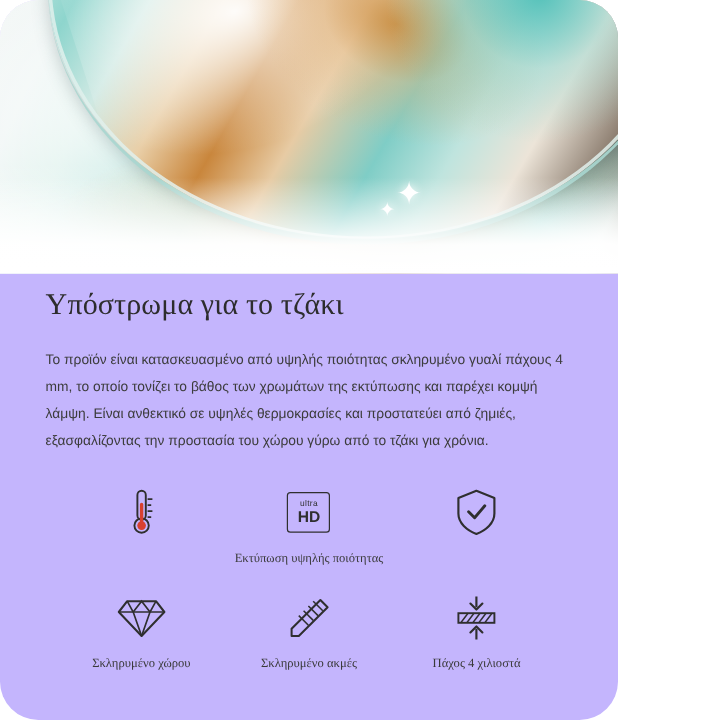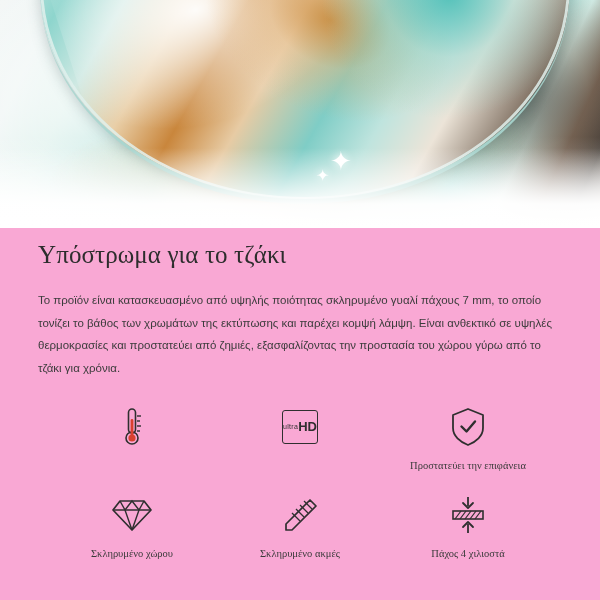--- a/index.html
+++ b/index.html
@@ -8,24 +8,25 @@
   }
   body {
     width: 600px;
     height: 600px;
     background: #ffffff;
     font-family: "Liberation Sans", sans-serif;
     overflow: hidden;
   }
   .page {
     position: relative;
-    width: 600px;
+    width: 515px;
     height: 600px;
-    background: #f9a8d4;
+    background: #c4b5fd;
     overflow: hidden;
+    border-radius: 32px;
   }
 
   
   .hero {
     position: relative;
     width: 600px;
     height: 228px;
     overflow: hidden;
     background: #ffffff;
   }
@@ -193,21 +194,21 @@
     color: #3a3a3a;
     text-align: center;
     line-height: 1.3;
   }
   .hd-badge {
     width: 36px;
     height: 34px;
     border: 1.6px solid #2f2f2f;
     border-radius: 3px;
     display: flex;
-    flex-direction: row;
+    flex-direction: column;
     align-items: center;
     justify-content: center;
     box-sizing: border-box;
   }
   .hd-badge .t1 {
     font-size: 7px;
     letter-spacing: 0.3px;
     color: #2f2f2f;
     font-family: "Liberation Sans", sans-serif;
   }
@@ -244,21 +245,21 @@
     <span class="sparkle s2">✦</span>
 
     <div class="hero-fade"></div>
   </div>
 
   <div class="content">
     <h1 class="headline">
       <span>Υπόστρωμα για το τζάκι</span>
     </h1>
 
-    <p class="body-copy">Το προϊόν είναι κατασκευασμένο από υψηλής ποιότητας σκληρυμένο γυαλί πάχους 7 mm, το οποίο τονίζει το βάθος των χρωμάτων της εκτύπωσης και παρέχει κομψή λάμψη. Είναι ανθεκτικό σε υψηλές θερμοκρασίες και προστατεύει από ζημιές, εξασφαλίζοντας την προστασία του χώρου γύρω από το τζάκι για χρόνια.</p>
+    <p class="body-copy">Το προϊόν είναι κατασκευασμένο από υψηλής ποιότητας σκληρυμένο γυαλί πάχους 4 mm, το οποίο τονίζει το βάθος των χρωμάτων της εκτύπωσης και παρέχει κομψή λάμψη. Είναι ανθεκτικό σε υψηλές θερμοκρασίες και προστατεύει από ζημιές, εξασφαλίζοντας την προστασία του χώρου γύρω από το τζάκι για χρόνια.</p>
 
     <div class="features">
 
       <div class="feature">
         <div class="feature-icon">
           <svg width="36" height="44" viewBox="0 0 36 44" aria-hidden="true">
             <rect x="14.5" y="4" width="7" height="24" rx="3.5" fill="none" stroke="#2f2f2f" stroke-width="1.6"></rect>
             <circle cx="18" cy="33" r="6" fill="none" stroke="#2f2f2f" stroke-width="1.6"></circle>
             <rect x="16.6" y="14" width="2.8" height="18" rx="1.4" fill="#d8402f"></rect>
             <circle cx="18" cy="33" r="3.6" fill="#d8402f"></circle>
@@ -270,30 +271,30 @@
         </div>
       </div>
 
       <div class="feature">
         <div class="feature-icon">
           <div class="hd-badge">
             <span class="t1">ultra</span>
             <span class="t2">HD</span>
           </div>
         </div>
+        <div class="feature-label">Εκτύπωση υψηλής ποιότητας</div>
       </div>
 
       <div class="feature">
         <div class="feature-icon">
           <svg width="40" height="44" viewBox="0 0 40 44" aria-hidden="true">
             <path d="M20 4 L35 10 V23 C35 31 28 37 20 40 C12 37 5 31 5 23 V10 Z" fill="none" stroke="#2f2f2f" stroke-width="1.8" stroke-linejoin="round"></path>
             <path d="M13.5 21.5 L18.5 26.5 L27 16.5" fill="none" stroke="#2f2f2f" stroke-width="2.4" stroke-linecap="round" stroke-linejoin="round"></path>
           </svg>
         </div>
-        <div class="feature-label">Προστατεύει την επιφάνεια</div>
       </div>
 
       <div class="feature">
         <div class="feature-icon">
           <svg width="42" height="40" viewBox="0 0 42 40" aria-hidden="true">
             <path d="M9 6 H33 L40 15 L21 35 L2 15 Z" fill="none" stroke="#2f2f2f" stroke-width="1.7" stroke-linejoin="round"></path>
             <path d="M2 15 H40" stroke="#2f2f2f" stroke-width="1.4"></path>
             <path d="M9 6 L14 15 L21 35" fill="none" stroke="#2f2f2f" stroke-width="1.4"></path>
             <path d="M33 6 L28 15 L21 35" fill="none" stroke="#2f2f2f" stroke-width="1.4"></path>
             <path d="M14 15 L21 6 L28 15" fill="none" stroke="#2f2f2f" stroke-width="1.4"></path>

